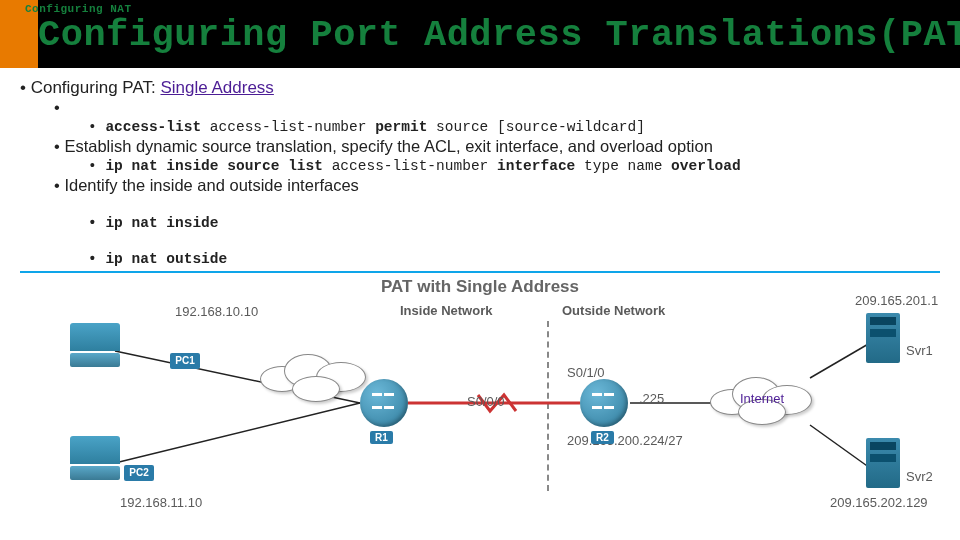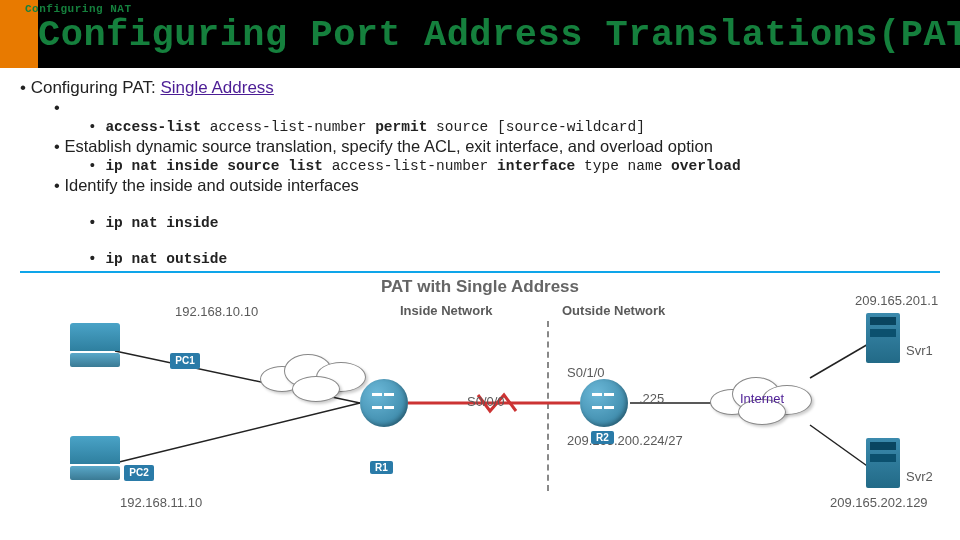--- a/index.html
+++ b/index.html
@@ -122,21 +122,21 @@
     <div class="d-label" style="left:100px; top:222px;">192.168.11.10</div>
 
     <div class="cloud" style="left:240px; top:75px;">
       <div class="c" style="left:0;top:18px;width:44px;height:26px;"></div>
       <div class="c" style="left:24px;top:6px;width:48px;height:34px;"></div>
       <div class="c" style="left:56px;top:14px;width:50px;height:30px;"></div>
       <div class="c" style="left:32px;top:28px;width:48px;height:26px;"></div>
     </div>
 
     <div class="router" style="left:340px; top:106px;"></div>
-    <div class="rlabel" style="left:350px; top:158px;margin-top:30px;">R1</div>
+    <div class="rlabel" style="left:350px; top:158px;">R1</div>
 
     <div class="d-label" style="left:447px; top:92px;margin-top:29px;">S0/0/0</div>
     <div class="d-label" style="left:547px; top:92px;">S0/1/0</div>
     <div class="d-label" style="left:619px; top:118px;">.225</div>
     <div class="d-label" style="left:547px; top:160px;">209.165.200.224/27</div>
 
     <div class="router" style="left:560px; top:106px;"></div>
     <div class="rlabel" style="left:571px; top:158px;">R2</div>
 
     <div class="cloud" style="left:690px; top:100px;">

